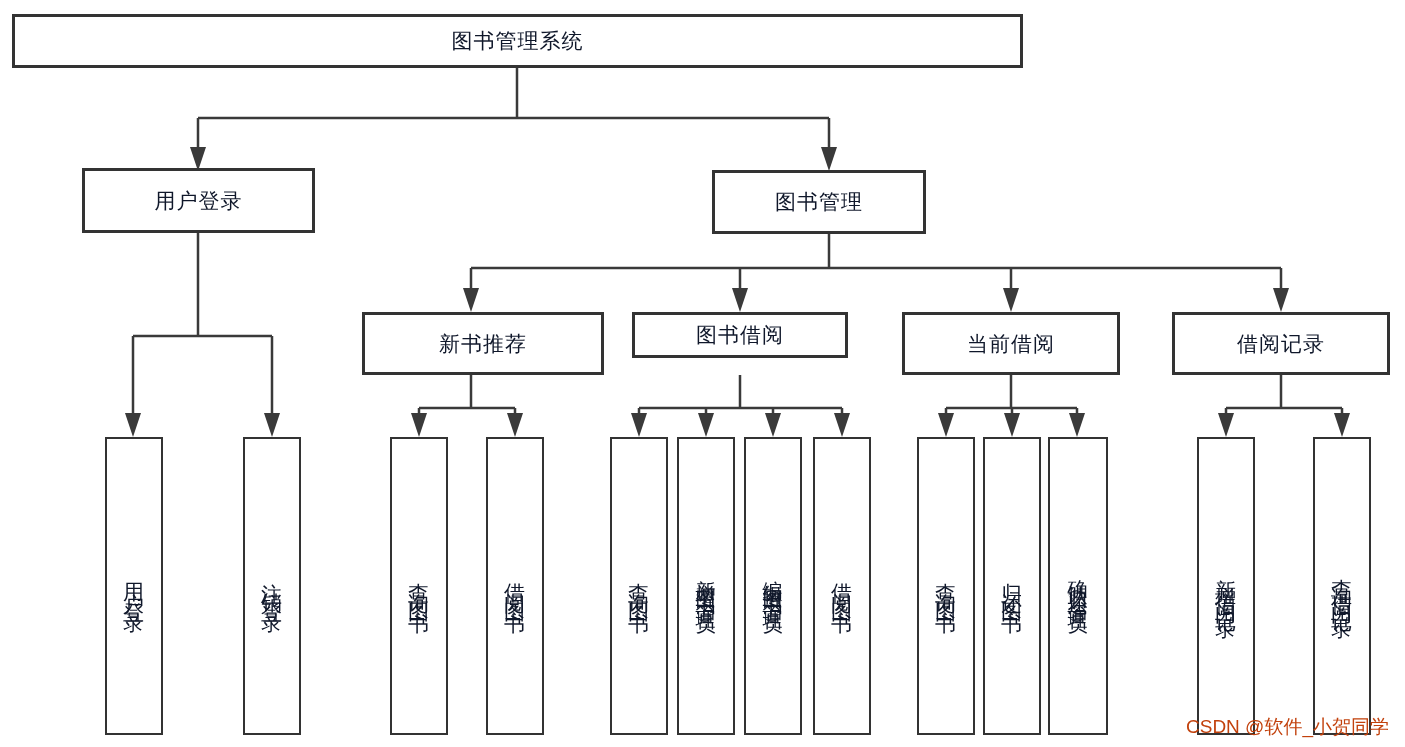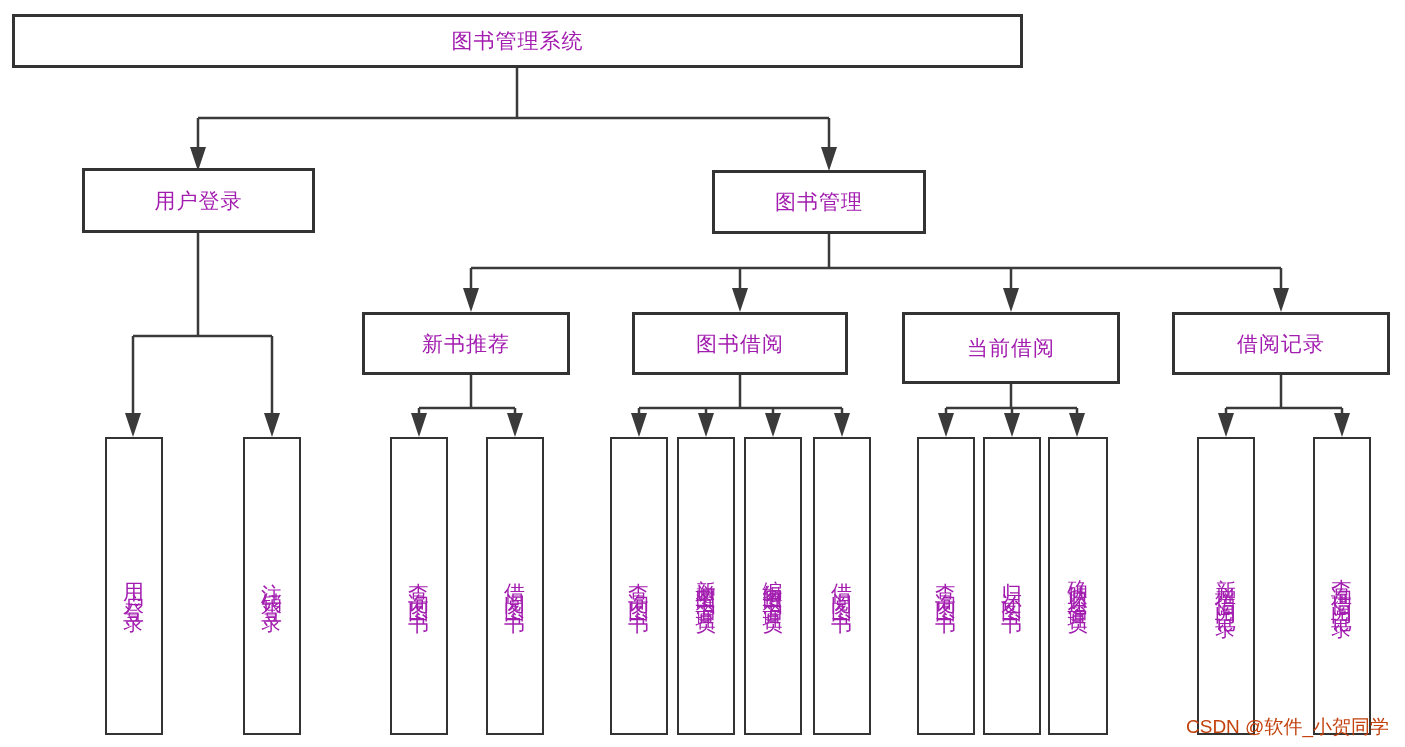--- a/index.html
+++ b/index.html
@@ -10,21 +10,21 @@
     background: #ffffff;
     font-family: "Liberation Sans", "DejaVu Sans", sans-serif;
     overflow: hidden;
   }
   svg.wires { position: absolute; left: 0; top: 0; width: 1405px; height: 747px; }
   .node {
     position: absolute;
     box-sizing: border-box;
     border: 3px solid #333333;
     background: #ffffff;
-    color: #a21caf;
+    color: #0f172a;
     display: flex;
     align-items: center;
     justify-content: center;
     font-size: 21px;
     letter-spacing: 1px;
     z-index: 2;
   }
   .v-node { border-width: 2.5px; }
   .v-node .vtext {
     writing-mode: vertical-rl;
@@ -96,27 +96,27 @@
     <span>图书管理系统</span>
   </div>
 
   <div class="node" style="left:82px; top:168px; width:233px; height:65px;">
     <span>用户登录</span>
   </div>
   <div class="node" style="left:712px; top:170px; width:214px; height:64px;">
     <span>图书管理</span>
   </div>
 
-  <div class="node" style="left:362px; top:312px; width:208px; height:63px;">
+  <div class="node" style="left:362px; top:312px; width:242px; height:63px;">
     <span>新书推荐</span>
   </div>
-  <div class="node" style="left:632px; top:312px; width:216px; height:63px;">
+  <div class="node" style="left:632px; top:312px; width:216px; height:46px;">
     <span>图书借阅</span>
   </div>
-  <div class="node" style="left:902px; top:312px; width:218px; height:72px;">
+  <div class="node" style="left:902px; top:312px; width:218px; height:63px;">
     <span>当前借阅</span>
   </div>
   <div class="node" style="left:1172px; top:312px; width:218px; height:63px;">
     <span>借阅记录</span>
   </div>
 
   <div class="node v-node" style="left:105px; top:437px; width:58px; height:298px;">
     <span class="vtext">用户登录</span>
   </div>
   <div class="node v-node" style="left:243px; top:437px; width:58px; height:298px;">

